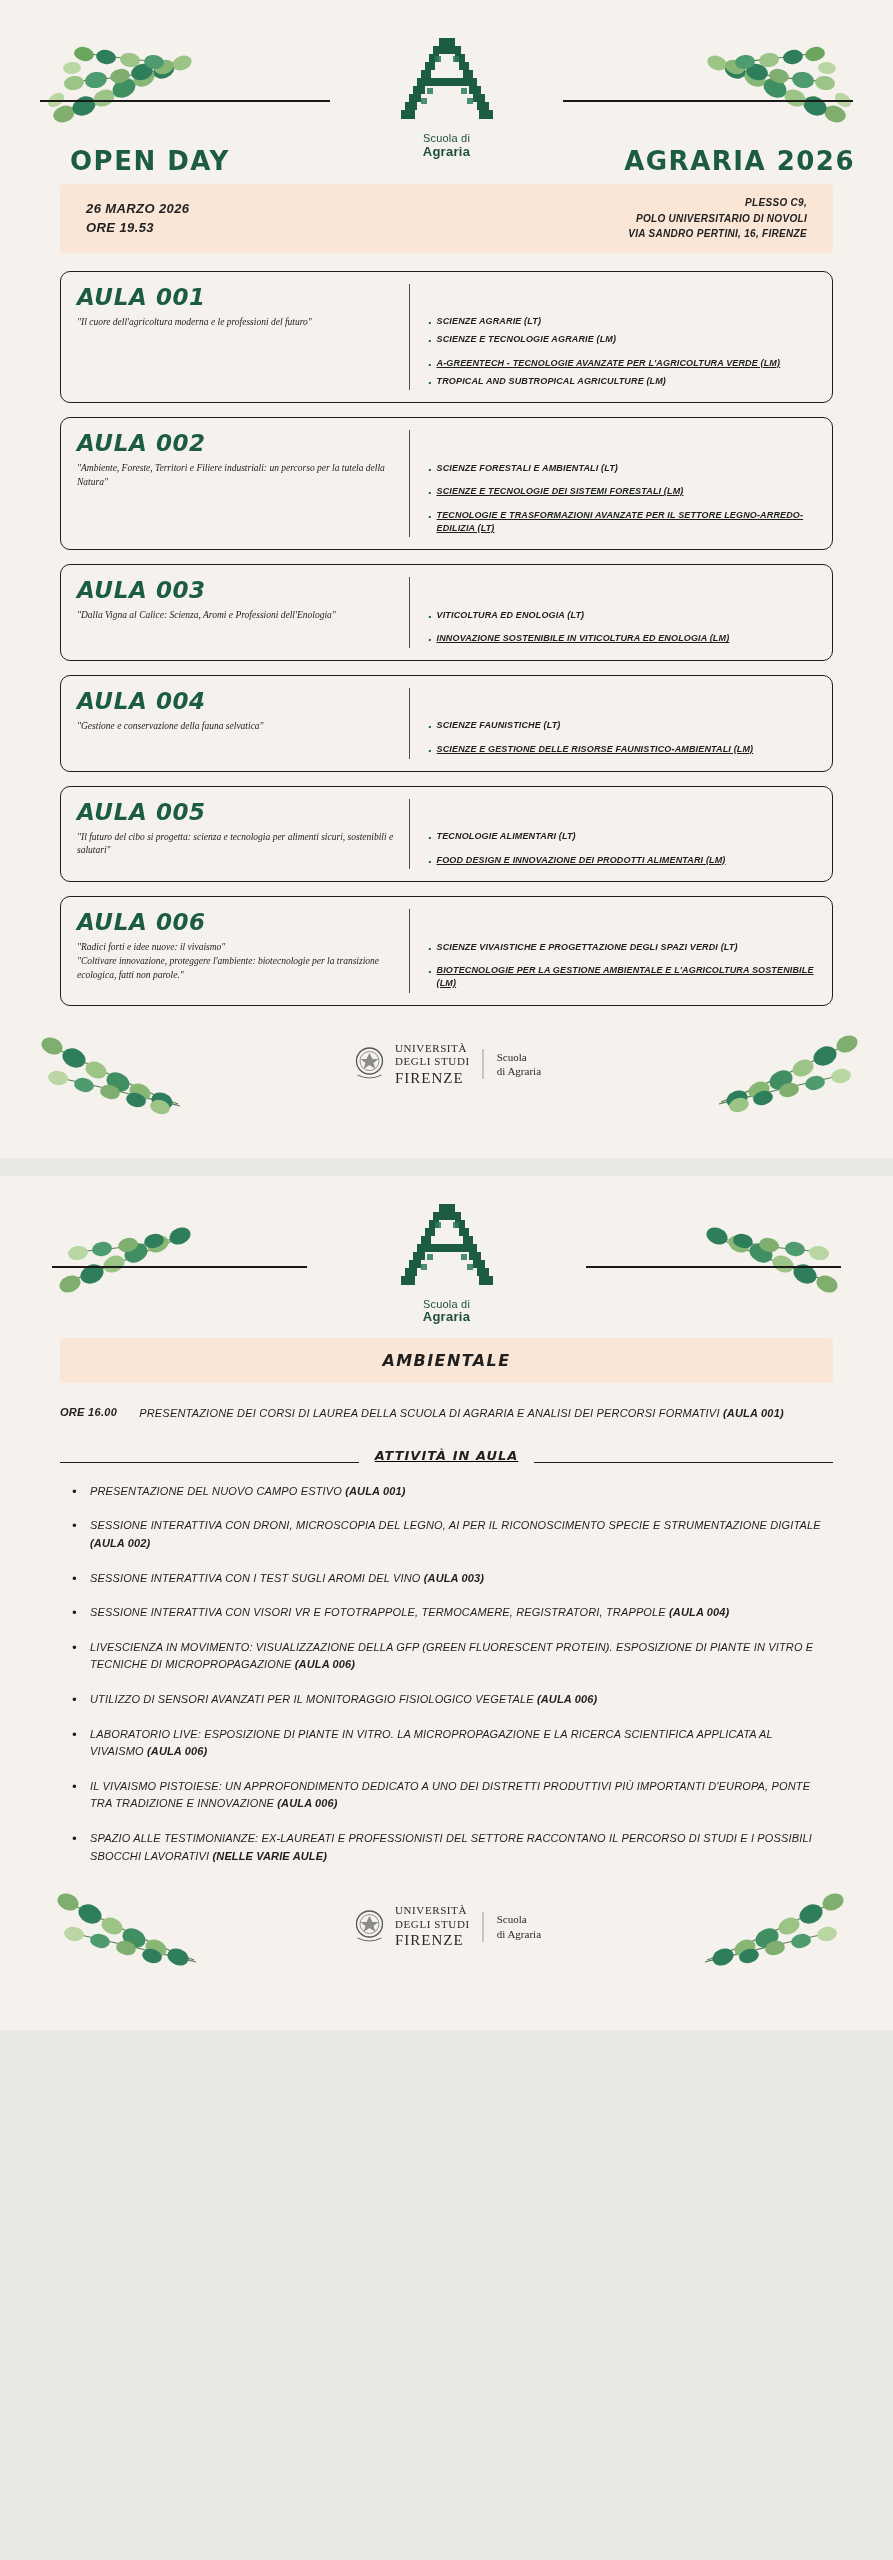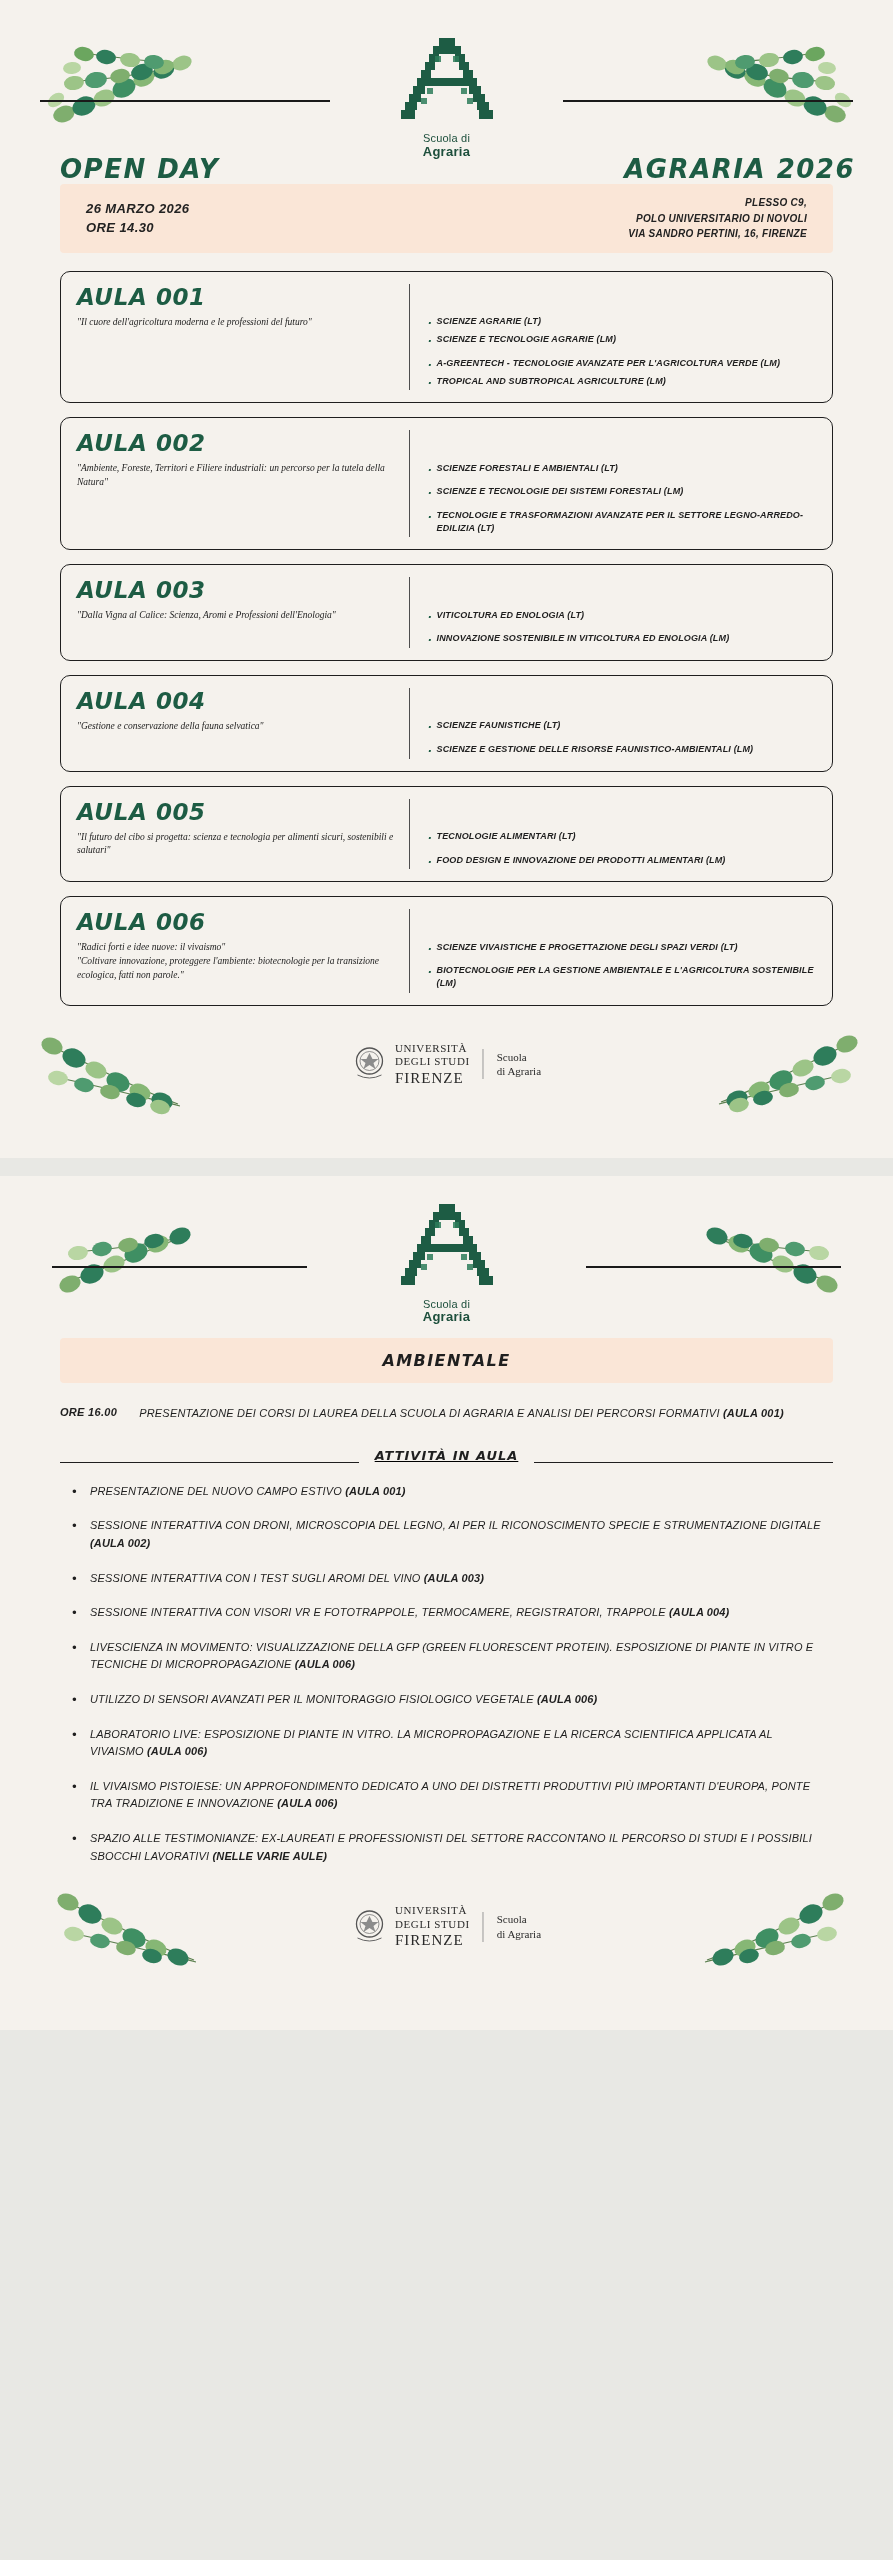--- a/index.html
+++ b/index.html
@@ -54,27 +54,27 @@
     font-size: 11px;
     color: #1d4f3c;
     line-height: 1.15;
     margin-top: 4px;
     letter-spacing: .2px;
   }
   .logo-cap b { font-size: 13px; letter-spacing: .3px; }
 
   .ttl-left, .ttl-right {
     position: absolute;
-    top: 140px;
+    top: 132px;
     font-size: 26px;
     font-weight: bold;
     color: #1d5c44;
     letter-spacing: 1.5px;
-    font-style: italic;
     font-family: "DejaVu Sans", sans-serif;
+    margin-left: 10px;
   }
   .ttl-left { left: 60px; }
   .ttl-right { right: 38px; }
 
   
   .foliage { position: absolute; pointer-events: none; }
   .f-top-left  { left: 36px;  top: 8px;  }
   .f-top-right { right: 30px; top: 8px;  }
 
   
@@ -148,21 +148,21 @@
     letter-spacing: .15px;
   }
   .course::before {
     content: "·";
     position: absolute;
     left: 0; top: -1px;
     color: #1d5c44;
     font-weight: bold;
     font-size: 13px;
   }
-  .course.sp { margin-top: 8px; }
+  .course.sp { margin-top: 8px; text-decoration: underline; }
 
   
   .footer {
     position: relative;
     height: 112px;
     margin-top: 6px;
   }
   .unifi {
     position: absolute;
     left: 50%;
@@ -372,21 +372,21 @@
         </div>
       </div>
 
       <div class="ttl-left">OPEN DAY</div>
       <div class="ttl-right">AGRARIA 2026</div>
     </div>
 
     <div class="banner">
       <div class="banner-left">
         <div>26 MARZO 2026</div>
-        <div>ORE 14.30</div>
+        <div>ORE 19.53</div>
       </div>
       <div class="banner-right">
         <div>PLESSO C9,</div>
         <div>POLO UNIVERSITARIO DI NOVOLI</div>
         <div>VIA SANDRO PERTINI, 16, FIRENZE</div>
       </div>
     </div>
 
     <div class="cards">
 

